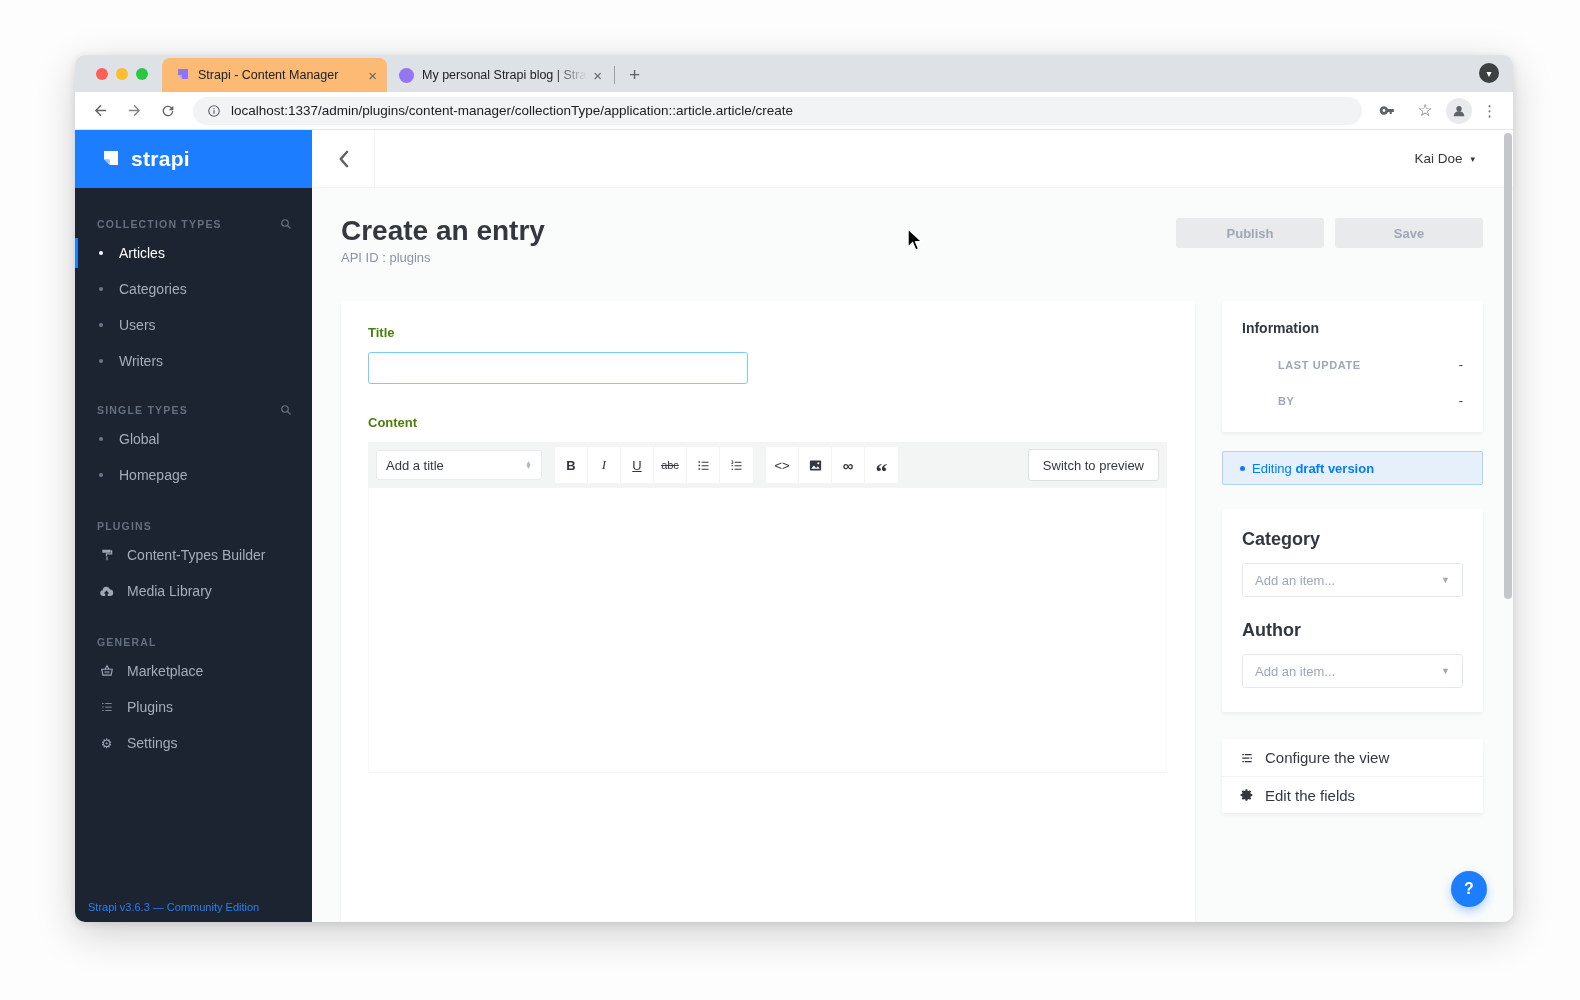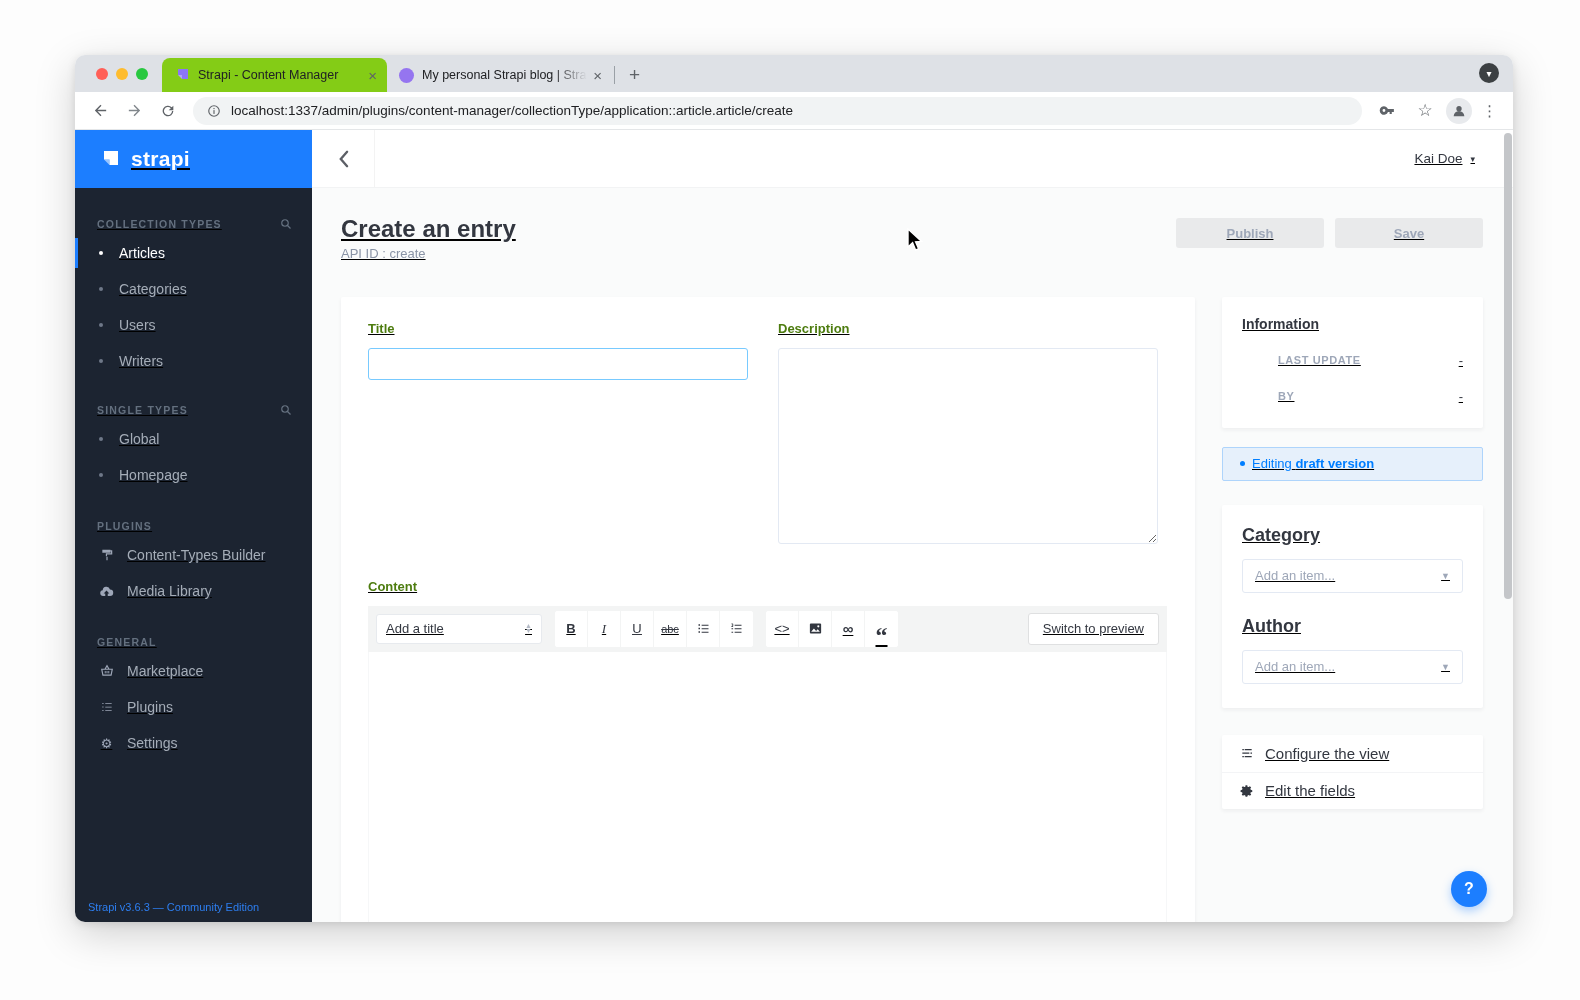--- a/index.html
+++ b/index.html
@@ -8,42 +8,42 @@
   .window { position:absolute; left:75px; top:55px; width:1438px; height:867px;
     border-radius:10px; background:#fff; box-shadow:0 12px 40px rgba(0,0,0,.18), 0 2px 8px rgba(0,0,0,.10);
     overflow:hidden; display:flex; flex-direction:column; }
 
   
   .tabbar { height:37px; background:#dee1e6; display:flex; align-items:flex-end; position:relative; flex:none; }
   .traffic { display:flex; gap:8px; align-items:center; height:100%; padding:0 14px 0 21px; }
   .dot { width:12px; height:12px; border-radius:50%; }
   .dot.red{ background:#ff5f57; } .dot.yellow{ background:#febc2e; } .dot.green{ background:#28c840; }
   .tab { height:34px; display:flex; align-items:center; padding:0 10px 0 12px; font-size:12.5px; color:#3c4043; width:225px; }
-  .tab.active { background:#84cc16; border-radius:8px 8px 0 0; }
+  .tab.active { background:#fdba74; border-radius:8px 8px 0 0; }
   .tab .title { flex:1; white-space:nowrap; overflow:hidden; color:#202124; }
   .tab.inactive .title { -webkit-mask-image:linear-gradient(90deg,#000 80%,transparent); mask-image:linear-gradient(90deg,#000 80%,transparent); }
   .tab .close { color:#5f6368; font-size:15px; margin-left:6px; line-height:1; cursor:pointer; }
   .favicon { width:16px; height:16px; margin-right:8px; flex:none; }
   .fav-circle { width:15px; height:15px; border-radius:50%; background:#9575f0; margin-right:8px; flex:none; }
   .tab-divider { width:1px; height:18px; background:#9aa0a6; margin:0 4px 8px 2px; }
   .newtab { font-size:19px; color:#5f6368; padding:0 10px; margin-bottom:6px; cursor:pointer; }
   .tabsearch { position:absolute; right:14px; top:8px; width:20px; height:20px; border-radius:50%;
     background:#3c4043; color:#fff; font-size:10px; display:flex; align-items:center; justify-content:center; cursor:pointer; }
 
   .toolbar { height:38px; background:#fff; display:flex; align-items:center; padding:0 10px 0 8px; border-bottom:1px solid #e4e6e8; flex:none; }
   .navbtn { width:28px; height:28px; display:flex; align-items:center; justify-content:center; margin:0 3px; cursor:pointer; }
   .omnibox { flex:1; height:28px; background:#f1f3f4; border-radius:14px; display:flex; align-items:center;
     padding:0 14px; margin:0 8px; font-size:13.5px; color:#202124; }
   .omnibox .info-i { margin-right:10px; display:flex; align-items:center; }
   .chromeicons { display:flex; align-items:center; gap:4px; }
   .avatar-chip { width:26px; height:26px; border-radius:50%; background:#e8eaed; display:flex; align-items:center; justify-content:center; }
   .kebab { font-size:15px; color:#5f6368; padding:0 6px; cursor:pointer; letter-spacing:0; }
 
   
-  .app { flex:1; display:flex; min-height:0; position:relative;text-decoration:underline; }
+  .app { flex:1; display:flex; min-height:0; position:relative; }
 
   
   .sidebar { width:237px; flex:none; background:#1c2431; color:#a5adb8; position:relative; }
   .logo-box { height:58px; background:#1c7eff; display:flex; align-items:center; padding-left:23px; }
   .logo-text { color:#fff; font-size:21px; font-weight:700; letter-spacing:.3px; margin-left:9px; }
   .side-section { margin-top:25px; }
   .side-head { padding:0 20px 0 22px; display:flex; align-items:center; justify-content:space-between;
     font-size:10.5px; font-weight:700; letter-spacing:1.2px; color:#64707f; height:22px; }
   .side-head svg { cursor:pointer; }
   .side-item { height:36px; display:flex; align-items:center; padding-left:24px; font-size:14px; color:#a5adb8; position:relative; cursor:pointer; }
@@ -56,21 +56,21 @@
 
   
   .main { flex:1; background:#fafbfb; display:flex; flex-direction:column; min-width:0; position:relative; }
   .main-header { height:58px; background:#fff; border-bottom:1px solid #f2f3f4; display:flex; align-items:center; flex:none; }
   .backcell { width:63px; height:100%; display:flex; align-items:center; justify-content:center; border-right:1px solid #f3f3f3; cursor:pointer; }
   .userbox { margin-left:auto; margin-right:38px; font-size:13.5px; color:#333740; display:flex; align-items:center; gap:8px; cursor:pointer; }
   .userbox .chev { font-size:9px; color:#333740; }
 
   .content { padding:27px 30px 0 29px; flex:1; min-height:0; }
   .page-head { display:flex; align-items:flex-start; }
-  .page-title { font-size:24px; font-weight:700; color:#333740; line-height:1.15; }
+  .page-title { font-size:28px; font-weight:700; color:#333740; line-height:1.15; }
   .page-sub { font-size:13px; color:#8a94a6; margin-top:3px; }
   .head-actions { margin-left:auto; display:flex; gap:11px; margin-top:3px; }
   .btn-disabled { width:148px; height:30px; background:#e9eaeb; color:#9ea7b8; border:none; border-radius:3px;
     font-size:13px; font-weight:600; font-family:inherit; }
 
   .body-row { display:flex; gap:27px; margin-top:36px; align-items:flex-start; }
   .card { background:#fff; border-radius:2px; box-shadow:0 2px 4px rgba(40,42,49,.06); }
 
   .form-card { flex:1; min-height:660px; padding:24px 28px 0 27px; }
   .fieldrow { display:flex; gap:30px; }
@@ -316,39 +316,35 @@
         <div class="userbox">
           <span>Kai Doe</span>
           <span class="chev">▾</span>
         </div>
       </div>
 
       <div class="content">
         <div class="page-head">
           <div>
             <div class="page-title">Create an entry</div>
-            <div class="page-sub">API ID : create</div>
+            <div class="page-sub">API ID : plugins</div>
           </div>
           <div class="head-actions">
             <button class="btn-disabled">Publish</button>
             <button class="btn-disabled">Save</button>
           </div>
         </div>
 
         <div class="body-row">
 
           <div class="card form-card">
             <div class="fieldrow">
               <div class="field">
                 <div class="field-label">Title</div>
                 <input class="input-title" type="text" value="" style="">
-              </div>
-              <div class="field">
-                <div class="field-label">Description</div>
-                <textarea class="input-desc" style=""></textarea>
               </div>
             </div>
 
             <div class="content-section">
               <div class="field-label">Content</div>
               <div class="wys-toolbar">
                 <div class="heading-select">
                   <span>Add a title</span>
                   <span class="stepper">
                       <span>▲</span>

